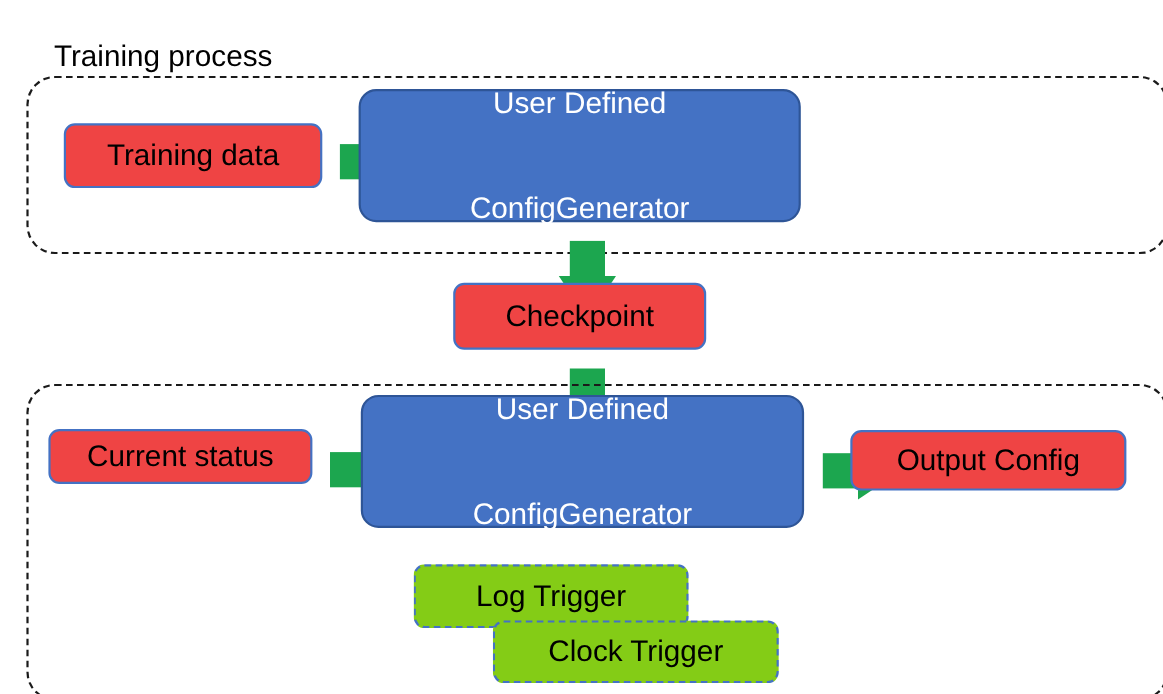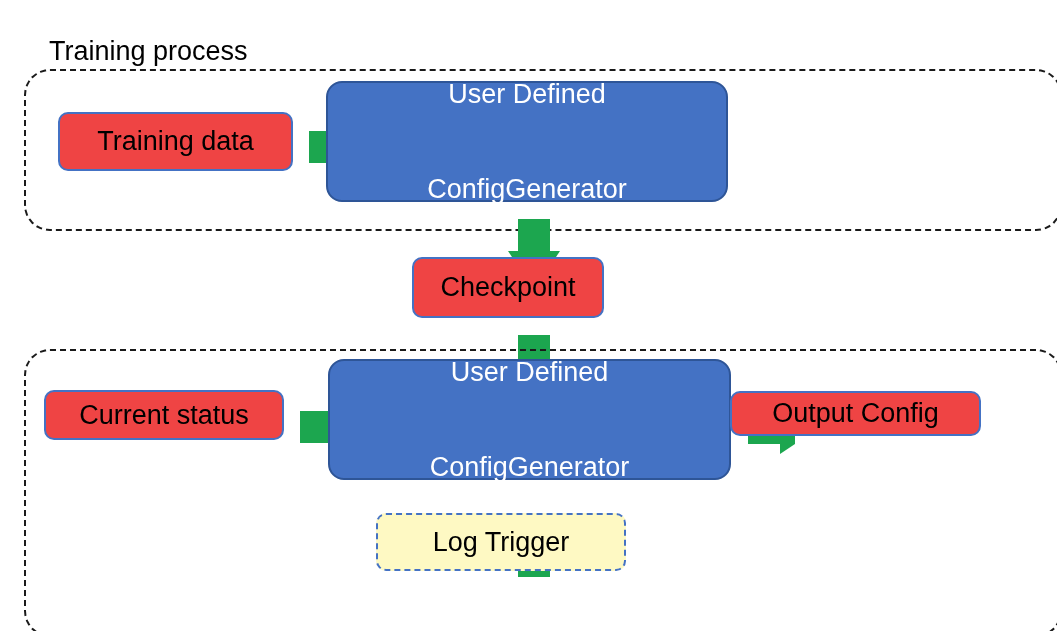--- a/index.html
+++ b/index.html
@@ -54,21 +54,21 @@
     border: 2px solid var(--node-stroke);
     border-radius: 16px;
     color: var(--text-light);
     flex-direction: column;
     line-height: 35px;
     gap: 28px;
   }
   .box-trigger {
     border: 2px dashed var(--box-stroke);
     border-radius: 10px;
-    background: #fef9c3;
+    background: #84cc16;
   }
 
   
   .arrow-h { position: absolute; display: flex; align-items: center; }
   .arrow-h .stem { height: 8px; background: var(--arrow); flex: 1; }
   .arrow-h .head {
     width: 0; height: 0;
     border-top: 10px solid transparent;
     border-bottom: 10px solid transparent;
     border-left: 15px solid var(--arrow);
@@ -88,29 +88,29 @@
     border-bottom: 15px solid var(--arrow);
   }
 
   
   #training-label   { left: 17px; top: 4px; }
   #training-box     { left: 8px;  top: 53px;  width: 1038px; height: 162px; }
   #training-data    { left: 42px; top: 96px;  width: 235px;  height: 59px; }
   #gen-train        { left: 310px; top: 65px; width: 402px;  height: 121px; }
   #arr-train-data   { left: 277px; top: 115px; width: 35px; height: 20px; }
   #arr-gen-chk      { left: 502px; top: 187px; width: 20px; height: 54px; }
-  #checkpoint       { left: 396px; top: 241px; width: 192px; height: 61px; }
+  #checkpoint       { left: 396px; top: 241px; width: 230px; height: 61px; }
   #arr-chk-gen      { left: 502px; top: 303px; width: 20px; height: 41px; }
   #inference-label  { left: 17px; top: 288px; }
   #inference-box    { left: 8px;  top: 333px; width: 1038px; height: 288px; }
   #current-status   { left: 28px; top: 374px; width: 240px; height: 50px; }
   #arr-cur-status   { left: 268px; top: 395px; width: 44px; height: 20px; }
   #gen-infer        { left: 312px; top: 343px; width: 403px; height: 121px; }
   #arr-out          { left: 716px; top: 396px; width: 42px; height: 20px; }
-  #output-config    { left: 714px; top: 375px; width: 251px; height: 45px; align-items: center; }
+  #output-config    { left: 757px; top: 375px; width: 251px; height: 55px; align-items: center; }
   #arr-trigger      { left: 502px; top: 466px; width: 20px; height: 31px; }
   #log-trigger      { left: 360px; top: 497px; width: 250px; height: 58px; z-index: 1; }
   #clock-trigger    { left: 432px; top: 548px; width: 260px; height: 57px; z-index: 2; }
 </style>
 </head>
 <body>
 
 <div class="canvas">
 
   <div class="section-label" id="training-label">Training process</div>
@@ -173,14 +173,17 @@
 
   <div class="arrow-v" id="arr-trigger">
     <div class="head-up"></div>
     <div class="stem"></div>
   </div>
 
   <div class="box box-trigger" id="log-trigger">
     <span>Log Trigger</span>
   </div>
 
+  <div class="box box-trigger" id="clock-trigger">
+    <span>Clock Trigger</span>
+  </div>
 
 </div>
 
 </body></html>

